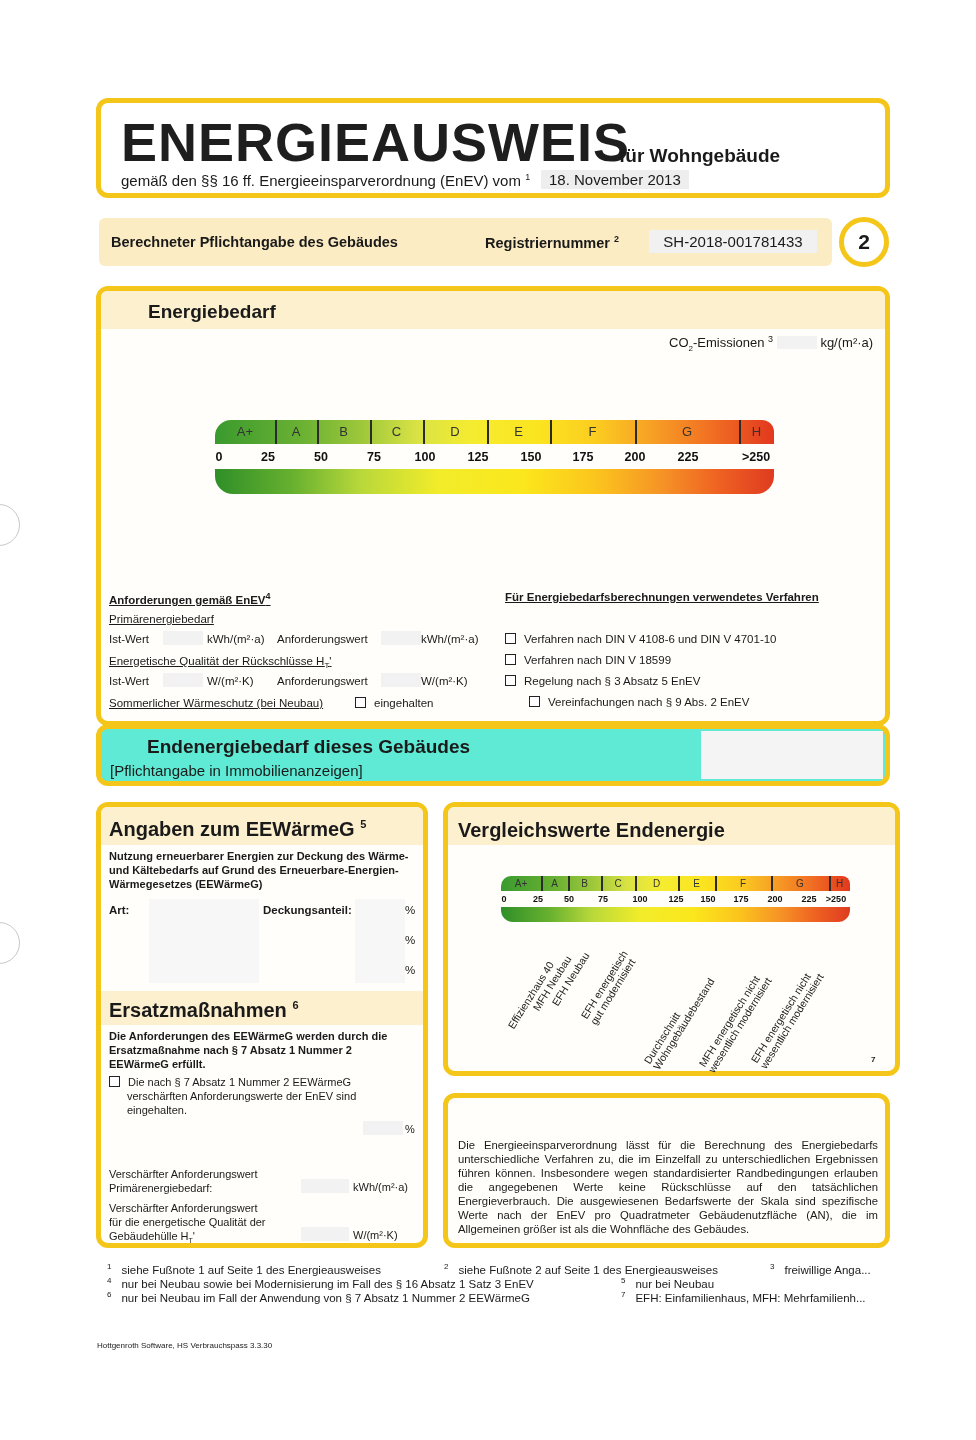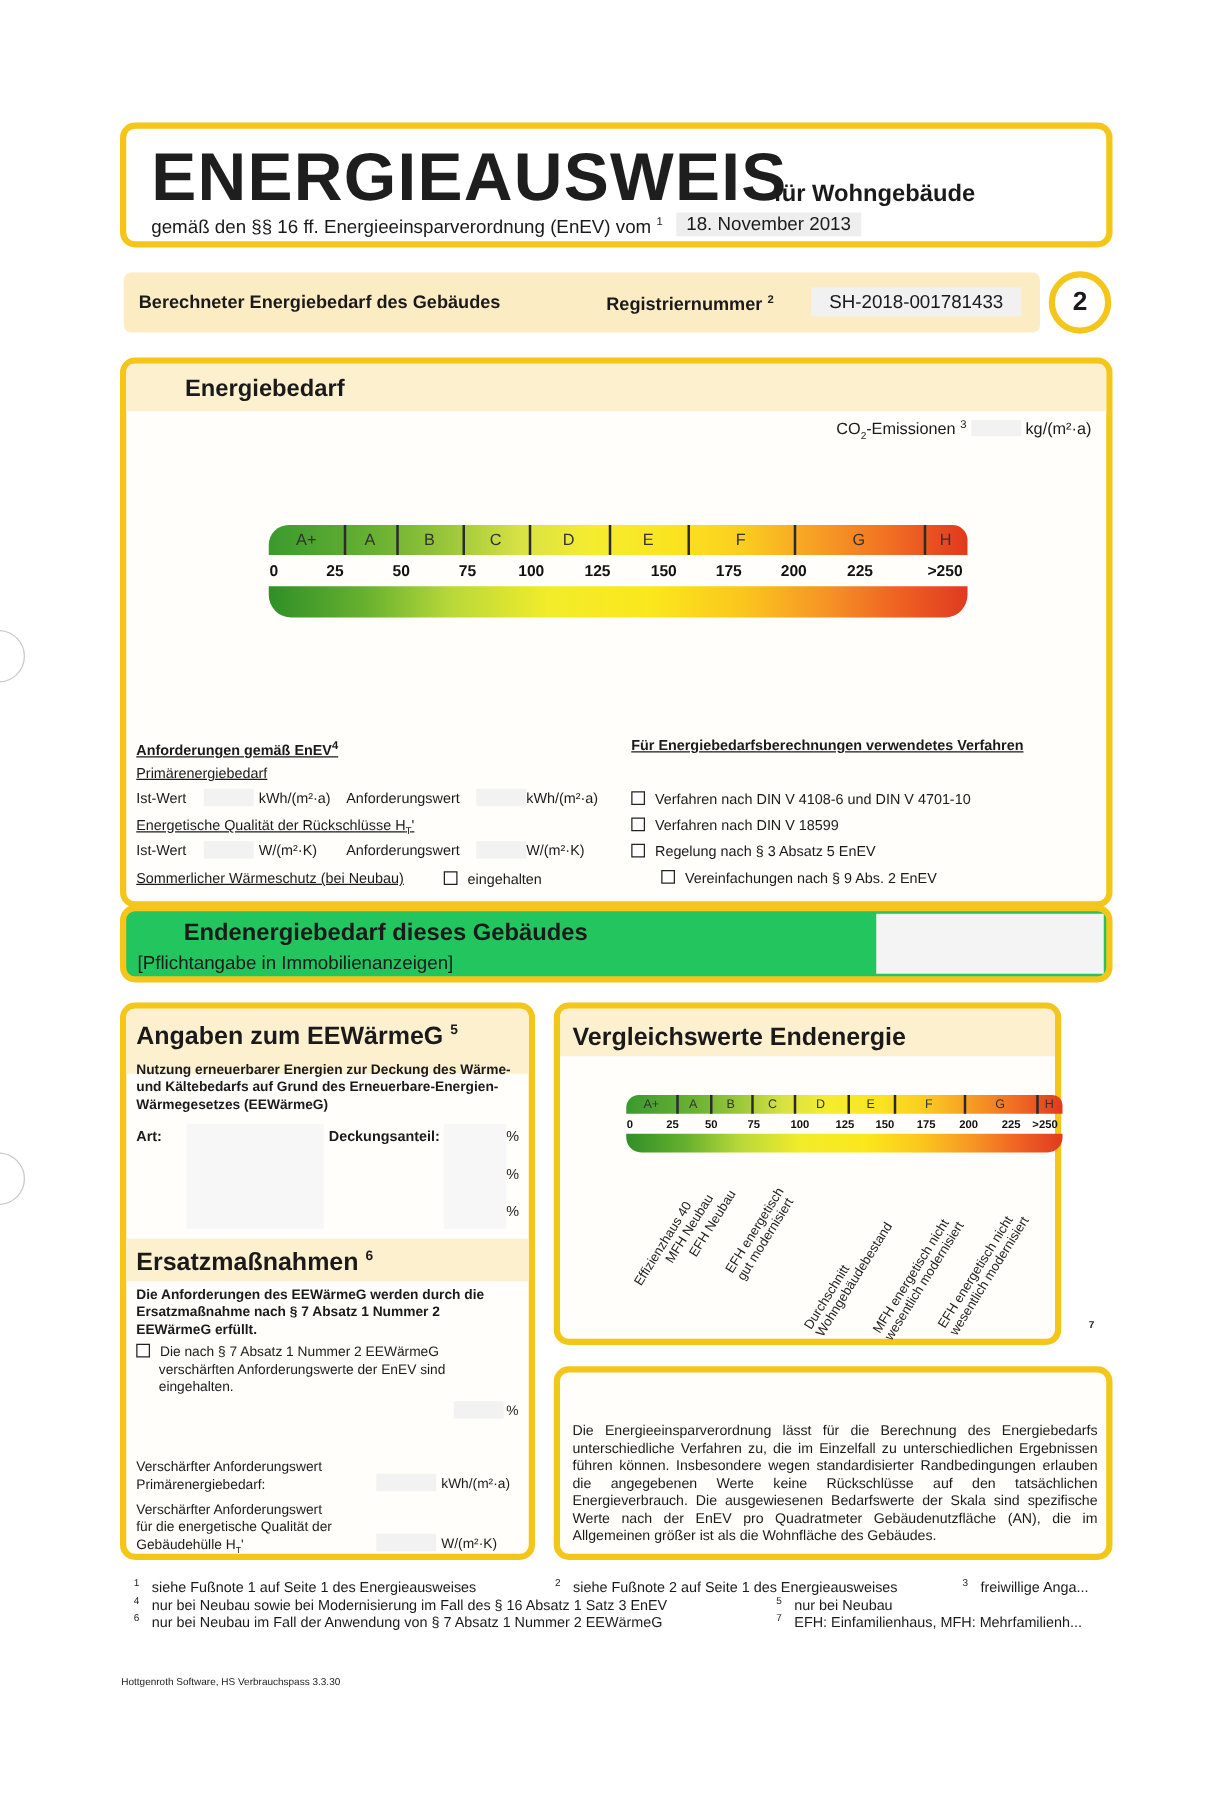--- a/index.html
+++ b/index.html
@@ -60,21 +60,21 @@
 <div class="punch" style="top:922px"></div>
 
 <div class="box" style="left:96px;top:98px;width:794px;height:100px;background:#fff">
   <div class="abs title-main">ENERGIEAUSWEIS</div>
   <div class="abs title-sub">für Wohngebäude</div>
   <div class="abs title-line"><span>gemäß den §§ 16 ff. Energieeinsparverordnung (EnEV) vom</span> <sup>1</sup></div>
   <div class="abs date-field">18. November 2013</div>
 </div>
 
 <div class="regbar">
-  <div class="abs l1">Berechneter Energiebedarf des Gebäudes</div>
+  <div class="abs l1">Berechneter Pflichtangabe des Gebäudes</div>
   <div class="abs l2"><span>Registriernummer</span> <sup>2</sup></div>
   <div class="abs val">SH-2018-001781433</div>
 </div>
 <div class="pagecircle">2</div>
 
 <div class="box" style="left:96px;top:286px;width:794px;height:440px;">
   <div class="abs box-head" style="left:0;top:0;right:0;height:38px;border-radius:6px 6px 0 0">
     <div class="abs h2" style="left:10px;top:10px">Energiebedarf</div>
   </div>
   <div class="abs" style="left:568px;top:43px;font-size:13px">
@@ -134,28 +134,28 @@
   <div class="abs small ul" style="left:8px;top:406px">Sommerlicher Wärmeschutz (bei Neubau)</div>
   <div class="abs small" style="left:254px;top:406px"><span class="chk"></span><span>eingehalten</span></div>
 
   <div class="abs small ul" style="left:404px;top:300px;font-weight:bold">Für Energiebedarfsberechnungen verwendetes Verfahren</div>
   <div class="abs small" style="left:404px;top:342px"><span class="chk"></span><span>Verfahren nach DIN V 4108-6 und DIN V 4701-10</span></div>
   <div class="abs small" style="left:404px;top:363px"><span class="chk"></span><span>Verfahren nach DIN V 18599</span></div>
   <div class="abs small" style="left:404px;top:384px"><span class="chk"></span><span>Regelung nach § 3 Absatz 5 EnEV</span></div>
   <div class="abs small" style="left:428px;top:405px"><span class="chk"></span><span>Vereinfachungen nach § 9 Abs. 2 EnEV</span></div>
 </div>
 
-<div class="box" style="left:96px;top:724px;width:794px;height:62px;background:#22c55e">
+<div class="box" style="left:96px;top:724px;width:794px;height:62px;background:#5eead4">
   <div class="abs h2" style="left:9px;top:7px">Endenergiebedarf dieses Gebäudes</div>
   <div class="abs" style="left:9px;top:33px;font-size:15px">[Pflichtangabe in Immobilienanzeigen]</div>
   <div class="abs" style="left:600px;top:2px;width:182px;height:48px;background:#f4f4f4"></div>
 </div>
 
 <div class="box" style="left:96px;top:802px;width:332px;height:446px;">
-  <div class="abs box-head" style="left:0;top:0;right:0;height:52px;border-radius:6px 6px 0 0">
+  <div class="abs box-head" style="left:0;top:0;right:0;height:38px;border-radius:6px 6px 0 0">
     <div class="abs h2b" style="left:8px;top:11px"><span>Angaben zum EEWärmeG</span> <sup style="font-size:11px">5</sup></div>
   </div>
   <div class="abs" style="left:8px;top:42px;width:300px;font-size:11px;font-weight:bold;line-height:14px">Nutzung erneuerbarer Energien zur Deckung des Wärme-und Kältebedarfs auf Grund des Erneuerbare-Energien-Wärmegesetzes (EEWärmeG)</div>
   <div class="abs" style="left:8px;top:97px;font-size:11.5px;font-weight:bold">Art:</div>
   <div class="redact" style="left:48px;top:92px;width:110px;height:84px;background:#f7f7f7"></div>
   <div class="abs" style="left:162px;top:97px;font-size:11.5px;font-weight:bold">Deckungsanteil:</div>
   <div class="redact" style="left:254px;top:92px;width:50px;height:84px;background:#f7f7f7"></div>
   <div class="abs" style="left:304px;top:97px;font-size:11.5px">%</div>
   <div class="abs" style="left:304px;top:127px;font-size:11.5px">%</div>
   <div class="abs" style="left:304px;top:157px;font-size:11.5px">%</div>
@@ -168,21 +168,21 @@
   <div class="redact" style="left:262px;top:314px;width:40px;height:14px"></div>
   <div class="abs" style="left:304px;top:316px;font-size:11px">%</div>
   <div class="abs" style="left:8px;top:360px;font-size:11px;line-height:14px"><span>Verschärfter Anforderungswert</span><br><span>Primärenergiebedarf:</span></div>
   <div class="redact" style="left:200px;top:372px;width:48px;height:14px"></div>
   <div class="abs" style="left:252px;top:374px;font-size:11px">kWh/(m²·a)</div>
   <div class="abs" style="left:8px;top:394px;font-size:11px;line-height:14px"><span>Verschärfter Anforderungswert</span><br><span>für die energetische Qualität der</span><br><span>Gebäudehülle H</span><sub style="font-size:7px">T</sub><span>'</span></div>
   <div class="redact" style="left:200px;top:420px;width:48px;height:14px"></div>
   <div class="abs" style="left:252px;top:422px;font-size:11px">W/(m²·K)</div>
 </div>
 
-<div class="box" style="left:443px;top:802px;width:406px;height:274px;">
+<div class="box" style="left:443px;top:802px;width:457px;height:274px;">
   <div class="abs box-head" style="left:0;top:0;right:0;height:38px;border-radius:6px 6px 0 0">
     <div class="abs h2b" style="left:10px;top:12px">Vergleichswerte Endenergie</div>
   </div>
   <div class="scale" style="left:53px;top:69px;width:349px;height:46px;">
     <div class="top" style="height:15px;border-radius:10px 8px 0 0"></div>
     <div class="bottom" style="top:31px;height:15px;border-radius:0 0 12px 12px"></div>
     <div class="sep" style="left:40px;height:15px"></div>
     <div class="sep" style="left:67px;height:15px"></div>
     <div class="sep" style="left:100px;height:15px"></div>
     <div class="sep" style="left:134px;height:15px"></div>

